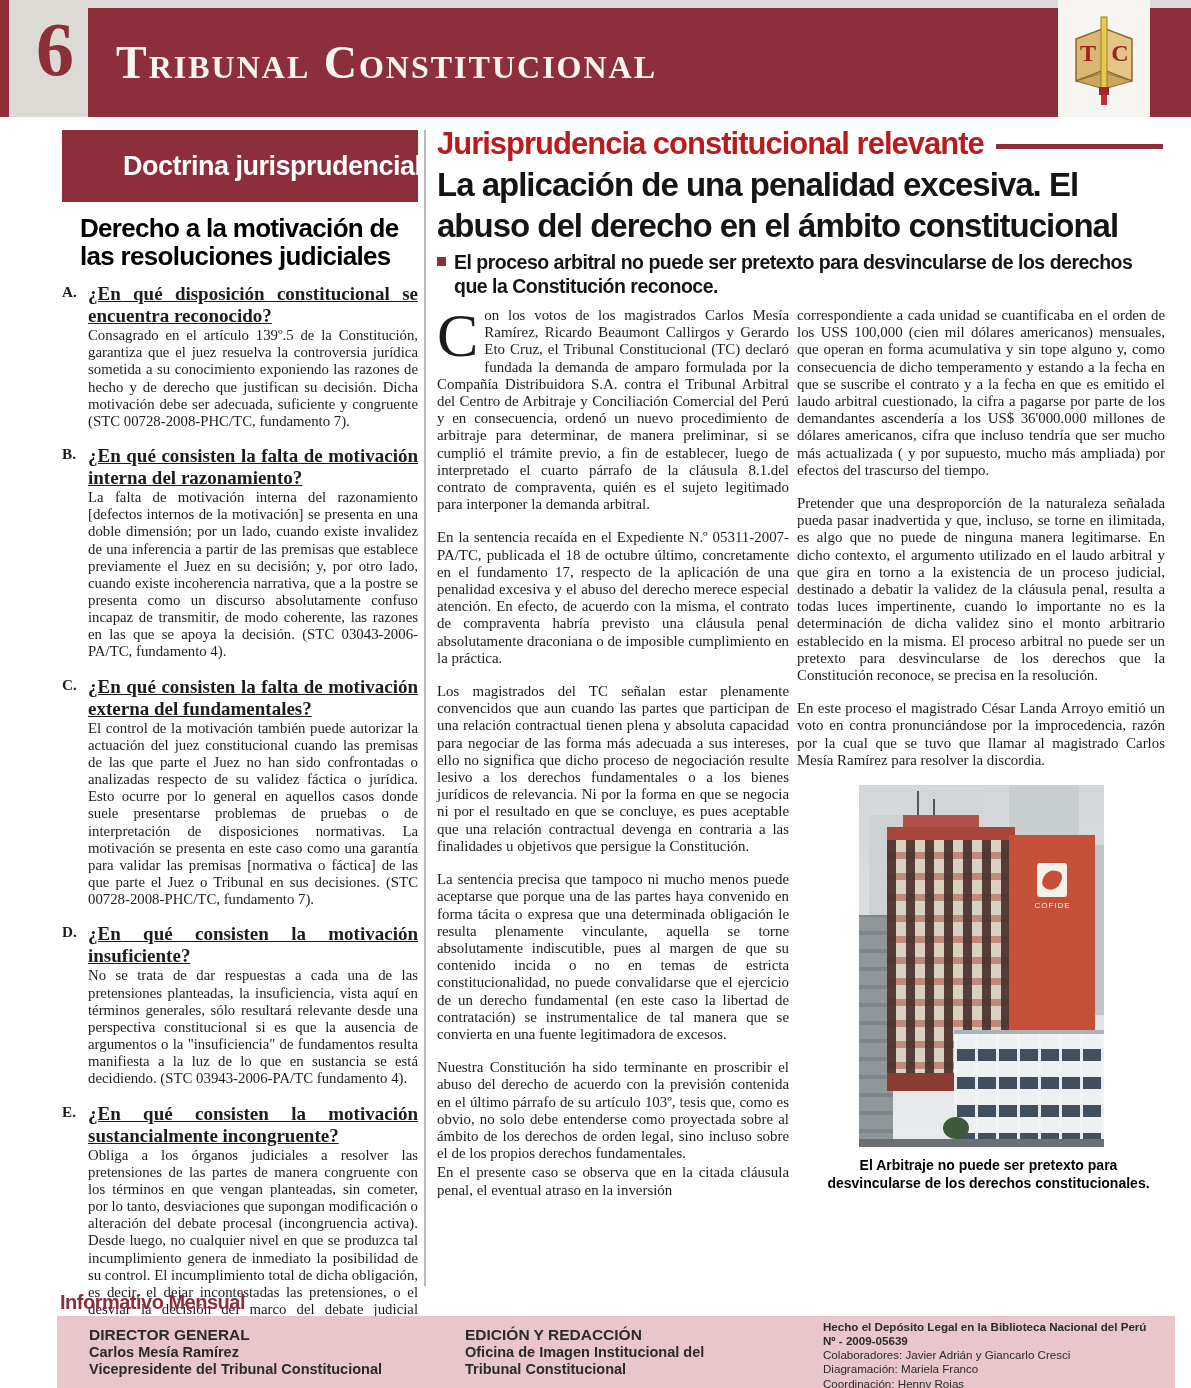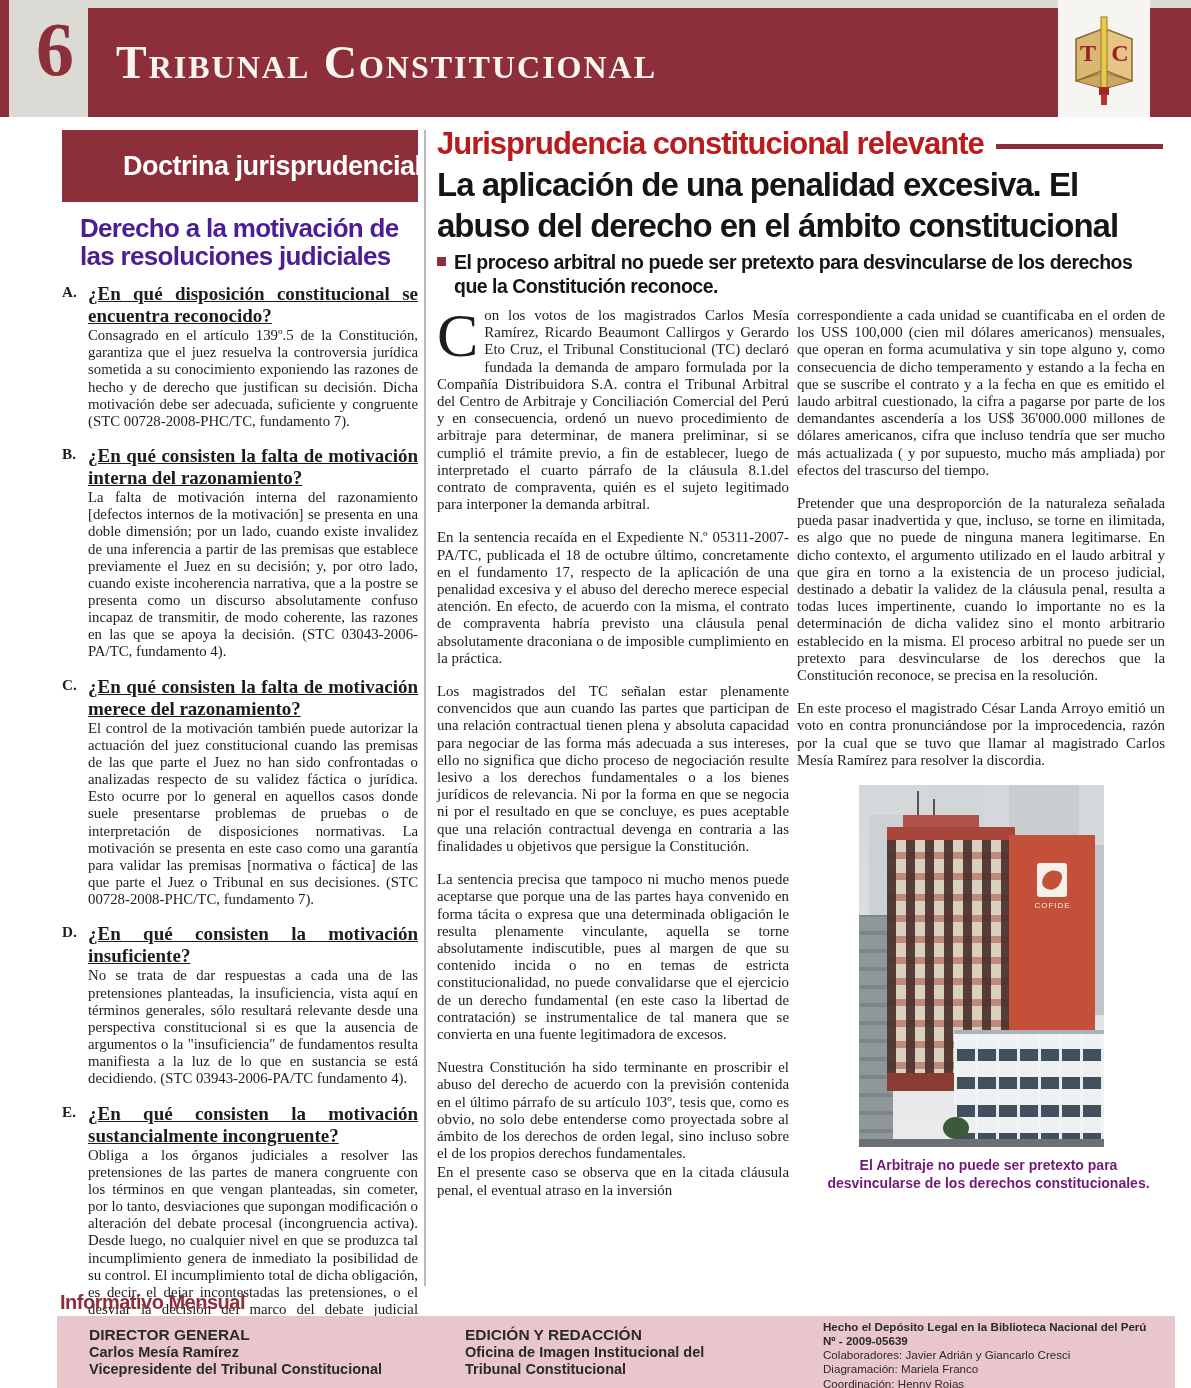--- a/index.html
+++ b/index.html
@@ -13,21 +13,21 @@
   .page-num{position:absolute;left:36px;top:6px;font-size:76px;font-weight:bold;color:#8d2f3a;font-family:"Liberation Serif",serif;}
   .banner{position:absolute;left:88px;top:8px;width:970px;height:109px;background:#8d2f3a;display:flex;align-items:center;}
   .banner-title{color:#f8f4ee;font-family:"Liberation Serif",serif;font-variant:small-caps;font-weight:bold;font-size:46px;letter-spacing:2px;padding-left:28px;white-space:nowrap;}
   .logo-box{position:absolute;left:1058px;top:0;width:92px;height:117px;background:#f6f5f1;display:flex;align-items:center;justify-content:center;}
   .banner-right{position:absolute;left:1150px;top:8px;width:41px;height:109px;background:#8d2f3a;}
   
   .doctrina-box{position:absolute;left:62px;top:130px;width:356px;height:72px;background:#8d2f3a;display:flex;align-items:center;}
   .doctrina-inner{display:flex;align-items:center;width:100%;padding:0 14px 0 20px;}
   .doctrina-label{color:#ffffff;font-family:"Liberation Sans",sans-serif;font-weight:bold;font-size:27px;letter-spacing:-0.5px;white-space:nowrap;margin-left:41px;}
   .doctrina-rule{flex:1;height:4px;background:#ffffff;margin-left:10px;margin-top:4px;}
-  .left-title{position:absolute;left:80px;top:214px;width:336px;font-family:"Liberation Sans",sans-serif;font-weight:bold;font-size:26px;line-height:1.08;letter-spacing:-0.7px;color:#4c1d95;}
+  .left-title{position:absolute;left:80px;top:214px;width:336px;font-family:"Liberation Sans",sans-serif;font-weight:bold;font-size:26px;line-height:1.08;letter-spacing:-0.7px;color:#000000;}
   .qa-list{position:absolute;left:62px;top:283px;width:356px;}
   .qa-item{position:relative;padding-left:26px;margin-bottom:15px;}
   .qa-letter{position:absolute;left:0;top:0;font-weight:bold;font-size:15.2px;}
   .qa-q{font-weight:bold;font-size:19px;line-height:1.16;text-align:justify;text-decoration:underline;}
   .qa-a{font-size:14.8px;line-height:1.16;text-align:justify;}
   .v-divider{position:absolute;left:424px;top:130px;width:2px;height:1156px;background:#b9b9b9;}
   
   .jcr-head{position:absolute;left:437px;top:126px;width:726px;display:flex;align-items:center;}
   .jcr-label{color:#b91c1c;font-family:"Liberation Sans",sans-serif;font-weight:bold;font-size:31px;letter-spacing:-1px;white-space:nowrap;}
   .jcr-rule{flex:1;height:5px;background:#8d2f3a;margin-left:12px;margin-top:4px;}
@@ -62,21 +62,21 @@
       repeating-linear-gradient(0deg, rgba(164,68,50,0.5) 0 7px, rgba(0,0,0,0) 7px 21px);
     background-color:#d9d0c0;}
   .ph-towerbase{position:absolute;left:28px;top:288px;width:122px;height:18px;background:#8a3c32;}
   .ph-white{position:absolute;left:95px;top:245px;width:150px;height:117px;
     background-image:
       repeating-linear-gradient(90deg, rgba(242,244,245,0.95) 0 3px, rgba(0,0,0,0) 3px 21px),
       repeating-linear-gradient(0deg, rgba(35,52,66,0.85) 6px 18px, rgba(0,0,0,0) 18px 34px);
     background-color:#eef1f2;border-top:4px solid #aab3b8;}
   .ph-tree{position:absolute;left:84px;top:332px;width:26px;height:22px;background:#3c5a3a;border-radius:50%;}
   .ph-street{position:absolute;left:0;top:354px;width:245px;height:8px;background:#6b7074;}
-  .photo-caption{margin-top:10px;width:340px;margin-left:-40px;text-align:center;font-family:"Liberation Sans",sans-serif;font-weight:bold;font-size:14px;line-height:1.25;color:#701a75;}
+  .photo-caption{margin-top:10px;width:340px;margin-left:-40px;text-align:center;font-family:"Liberation Sans",sans-serif;font-weight:bold;font-size:14px;line-height:1.25;color:#000000;}
   
   .informativo{position:absolute;left:60px;top:1291px;font-family:"Liberation Sans",sans-serif;font-weight:bold;font-size:20px;letter-spacing:-0.5px;color:#8d2f3a;}
   .footer-band{position:absolute;left:57px;top:1316px;width:1118px;height:72px;background:#e9c6cb;font-family:"Liberation Sans",sans-serif;}
   .fb-block{position:absolute;top:10px;color:#2a2a2a;}
   .fb-director{left:32px;}
   .fb-edition{left:408px;}
   .fb-legal{left:766px;top:4px;font-size:11.6px;line-height:1.22;}
   .fb-title{font-weight:bold;font-size:15.5px;}
   .fb-line{font-size:14.5px;line-height:1.2;font-weight:bold;}
   .fb-bold{font-weight:bold;}
@@ -120,21 +120,21 @@
     <div class="qa-q">¿En qué disposición constitucional se encuentra reconocido?</div>
     <div class="qa-a">Consagrado en el artículo 139º.5 de la Constitución, garantiza que el juez resuelva la controversia jurídica sometida a su conocimiento exponiendo las razones de hecho y de derecho que justifican su decisión. Dicha motivación debe ser adecuada, suficiente y congruente (STC 00728-2008-PHC/TC, fundamento 7).</div>
   </div>
   <div class="qa-item">
     <span class="qa-letter">B.</span>
     <div class="qa-q">¿En qué consisten la falta de motivación interna del razonamiento?</div>
     <div class="qa-a">La falta de motivación interna del razonamiento [defectos internos de la motivación] se presenta en una doble dimensión; por un lado, cuando existe invalidez de una inferencia a partir de las premisas que establece previamente el Juez en su decisión; y, por otro lado, cuando existe incoherencia narrativa, que a la postre se presenta como un discurso absolutamente confuso incapaz de transmitir, de modo coherente, las razones en las que se apoya la decisión. (STC 03043-2006-PA/TC, fundamento 4).</div>
   </div>
   <div class="qa-item">
     <span class="qa-letter">C.</span>
-    <div class="qa-q">¿En qué consisten la falta de motivación merece del razonamiento?</div>
+    <div class="qa-q">¿En qué consisten la falta de motivación externa del fundamentales?</div>
     <div class="qa-a">El control de la motivación también puede autorizar la actuación del juez constitucional cuando las premisas de las que parte el Juez no han sido confrontadas o analizadas respecto de su validez fáctica o jurídica. Esto ocurre por lo general en aquellos casos donde suele presentarse problemas de pruebas o de interpretación de disposiciones normativas. La motivación se presenta en este caso como una garantía para validar las premisas [normativa o fáctica] de las que parte el Juez o Tribunal en sus decisiones. (STC 00728-2008-PHC/TC, fundamento 7).</div>
   </div>
   <div class="qa-item">
     <span class="qa-letter">D.</span>
     <div class="qa-q">¿En qué consisten la motivación insuficiente?</div>
     <div class="qa-a">No se trata de dar respuestas a cada una de las pretensiones planteadas, la insuficiencia, vista aquí en términos generales, sólo resultará relevante desde una perspectiva constitucional si es que la ausencia de argumentos o la "insuficiencia" de fundamentos resulta manifiesta a la luz de lo que en sustancia se está decidiendo. (STC 03943-2006-PA/TC fundamento 4).</div>
   </div>
   <div class="qa-item">
     <span class="qa-letter">E.</span>
     <div class="qa-q">¿En qué consisten la motivación sustancialmente incongruente?</div>

